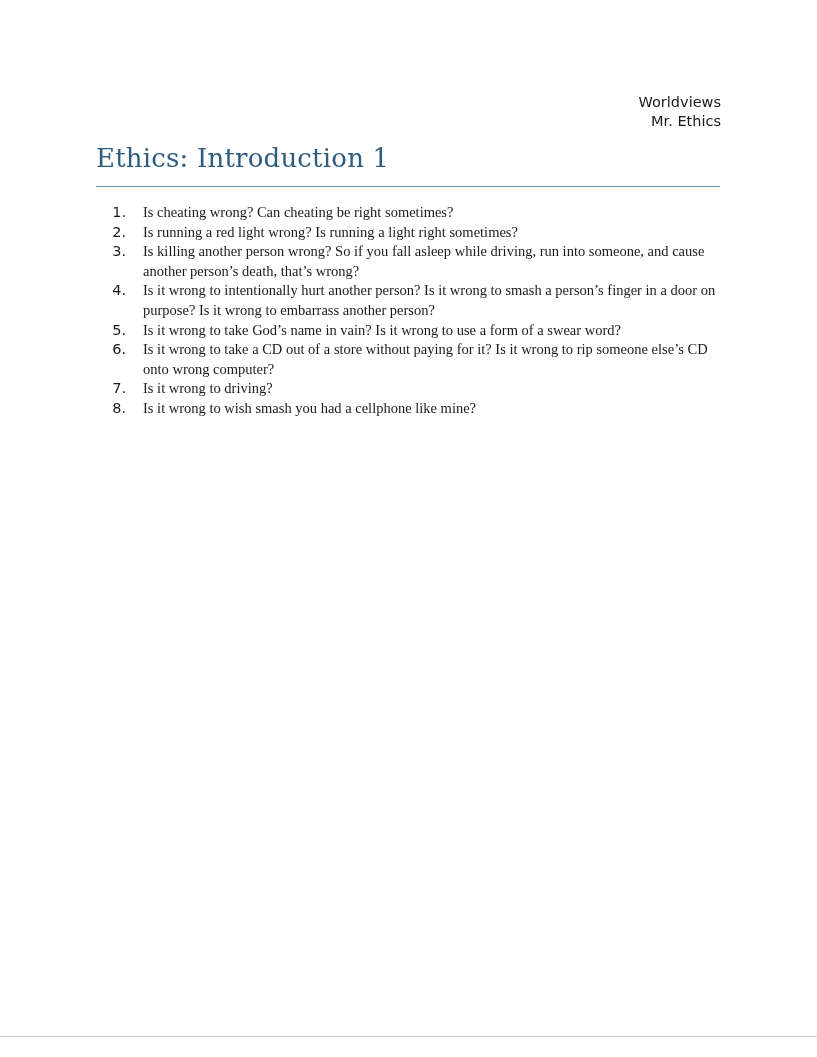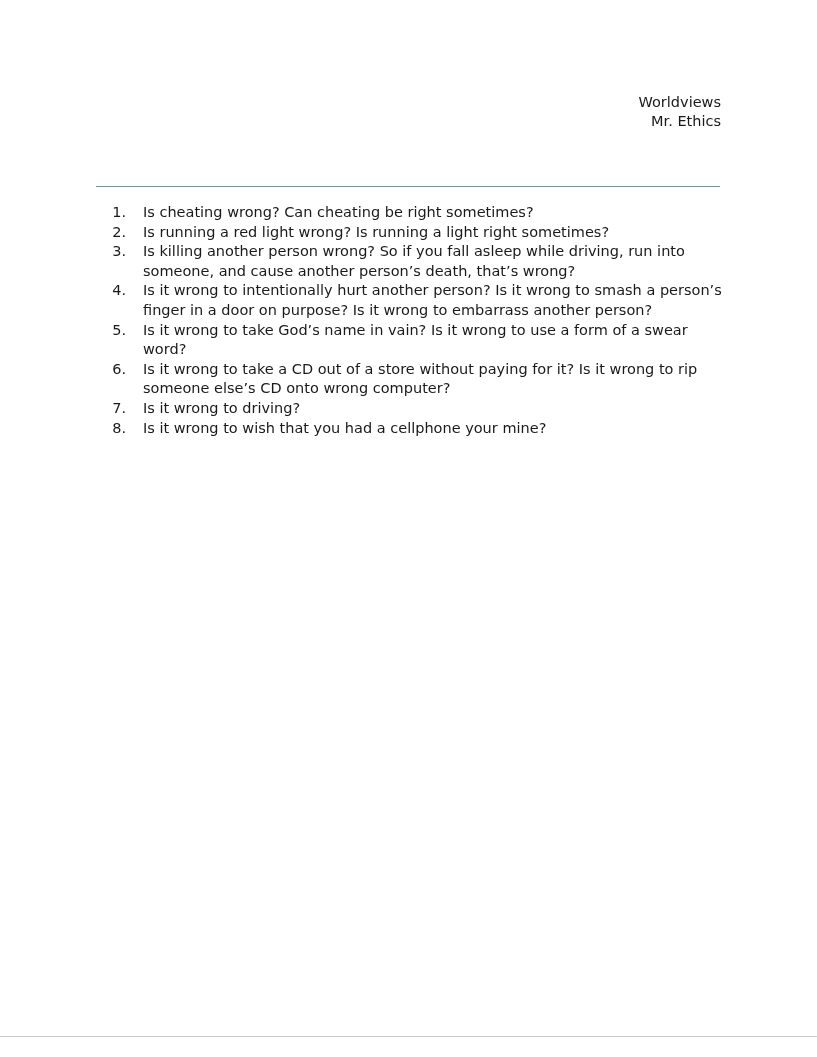--- a/index.html
+++ b/index.html
@@ -68,40 +68,42 @@
   }
   .item-num {
     flex: 0 0 auto;
     width: 30px;
     text-align: right;
     padding-right: 17px;
     box-sizing: content-box;
   }
   .item-text {
     flex: 1 1 auto;
+    font-family: Liberation Serif, serif;
   }
   .footer-rule {
     position: absolute;
     left: 0;
     top: 1036px;
     width: 817px;
     height: 1px;
     background: #c9c9c9;
   }
 </style>
 </head>
 <body>
 
 <div class="page">
 
   <div class="header-block">
     <span class="header-line">Worldviews</span>
     <span class="header-line">Mr. Ethics</span>
   </div>
 
+  <h1 class="doc-title">Ethics: Introduction 1</h1>
   <div class="title-rule"></div>
 
   <ol class="list">
     <li class="list-item">
       <span class="item-num">1.</span>
       <span class="item-text">Is cheating wrong?   Can cheating be right sometimes?</span>
     </li>
     <li class="list-item">
       <span class="item-num">2.</span>
       <span class="item-text">Is running a red light wrong?  Is running a light right sometimes?</span>
@@ -121,18 +123,18 @@
     <li class="list-item">
       <span class="item-num">6.</span>
       <span class="item-text">Is it wrong to take a CD out of a store without paying for it?  Is it wrong to rip someone else’s CD onto wrong computer?</span>
     </li>
     <li class="list-item">
       <span class="item-num">7.</span>
       <span class="item-text">Is it wrong to driving?</span>
     </li>
     <li class="list-item">
       <span class="item-num">8.</span>
-      <span class="item-text">Is it wrong to wish that you had a cellphone your mine?</span>
+      <span class="item-text">Is it wrong to wish smash you had a cellphone like mine?</span>
     </li>
   </ol>
 
   <div class="footer-rule"></div>
 </div>
 
 </body></html>

